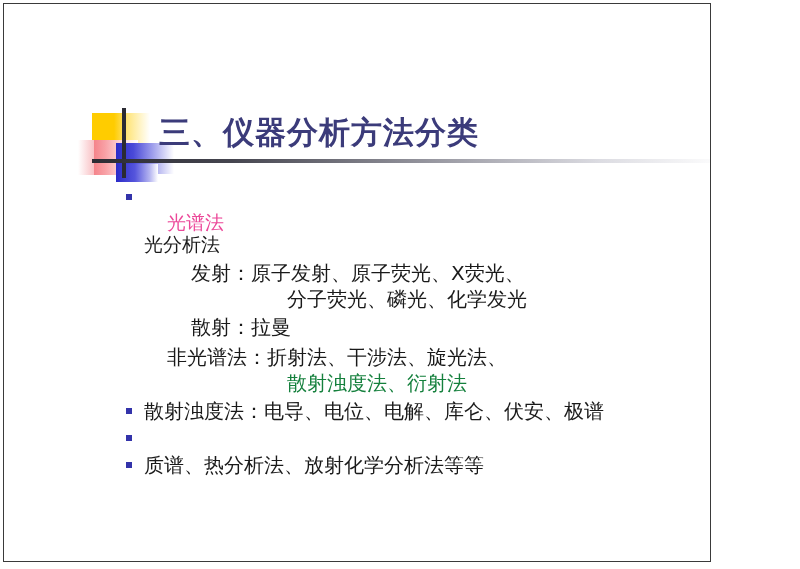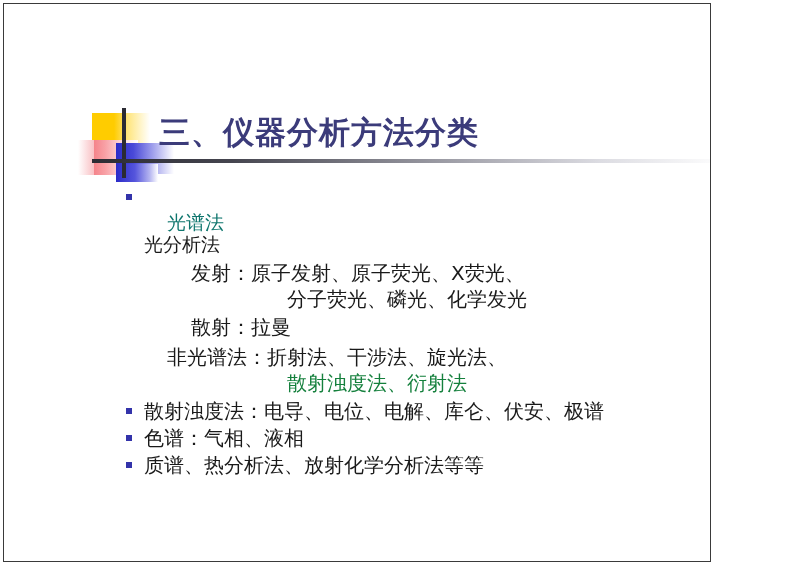--- a/index.html
+++ b/index.html
@@ -148,27 +148,26 @@
     <div class="sq bluetab"></div>
     <div class="sq vline"></div>
   </div>
 
   <div id="title">三、仪器分析方法分类</div>
   <div id="titlerule"></div>
 
   <div id="body">
       <div class="bullet" style="left: 122px; top: 190px; background: rgb(51, 51, 170);"></div>
       <div class="line" style="left: 140px; top: 183px; font-size: 19px; color: rgb(26, 26, 26); margin-top: 48px;">光分析法</div>
-      <div class="line" style="left: 163px; top: 209px; font-size: 19px; color: #0f766e;">光谱法</div>
+      <div class="line" style="left: 163px; top: 209px; font-size: 19px; color: #ec4899;">光谱法</div>
       <div class="line" style="left: 187px; top: 259px; font-size: 20px; color: rgb(26, 26, 26);">发射：原子发射、原子荧光、X荧光、</div>
       <div class="line" style="left: 283px; top: 285px; font-size: 20px; color: rgb(26, 26, 26);">分子荧光、磷光、化学发光</div>
       <div class="line" style="left: 187px; top: 313px; font-size: 20px; color: rgb(26, 26, 26);">散射：拉曼</div>
       <div class="line" style="left: 163px; top: 343px; font-size: 20px; color: rgb(26, 26, 26);">非光谱法：折射法、干涉法、旋光法、</div>
       <div class="line" style="left: 283px; top: 369px; font-size: 20px; color: #15803d;">散射浊度法、衍射法</div>
       <div class="bullet" style="left: 122px; top: 404px; background: rgb(51, 51, 170);"></div>
       <div class="line" style="left: 140px; top: 397px; font-size: 20px; color: rgb(26, 26, 26);">散射浊度法：电导、电位、电解、库仑、伏安、极谱</div>
       <div class="bullet" style="left: 122px; top: 431px; background: rgb(51, 51, 170);"></div>
-      <div class="line" style="left: 140px; top: 424px; font-size: 20px; color: rgb(26, 26, 26);">色谱：气相、液相</div>
       <div class="bullet" style="left: 122px; top: 458px; background: rgb(51, 51, 170);"></div>
       <div class="line" style="left: 140px; top: 451px; font-size: 20px; color: rgb(26, 26, 26);">质谱、热分析法、放射化学分析法等等</div>
     </div>
 
 </div>
 
 </body></html>

